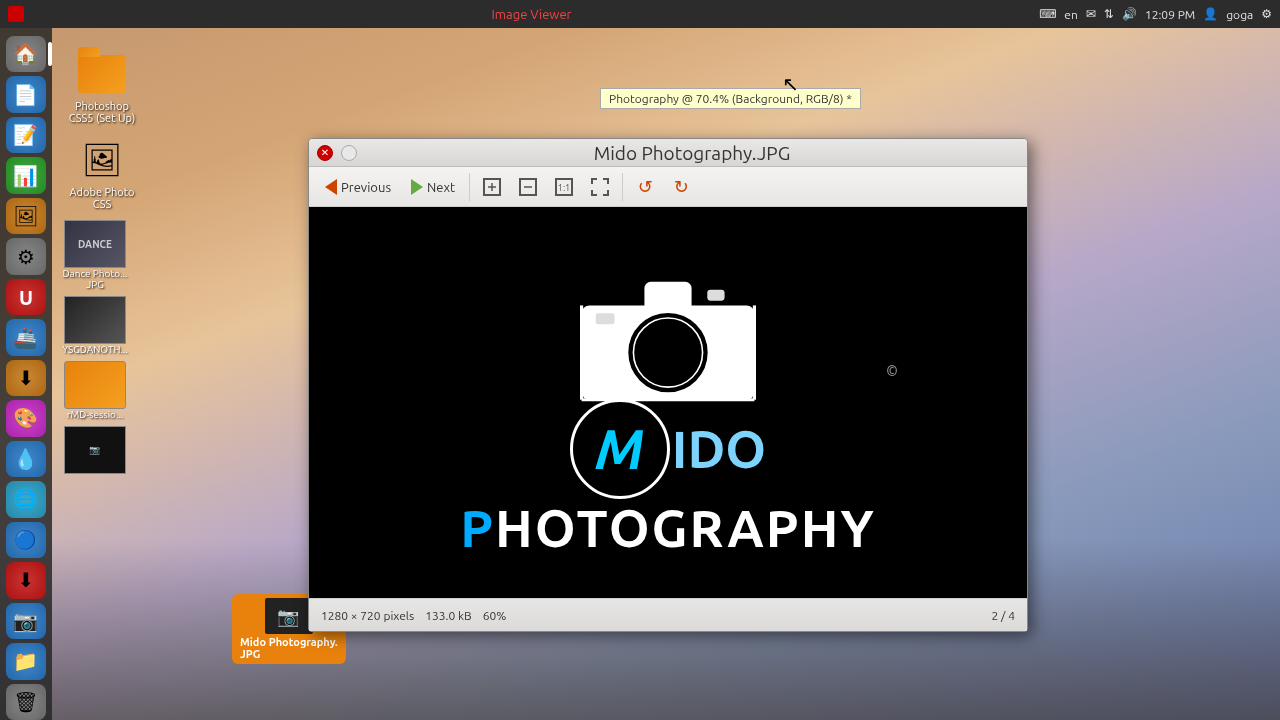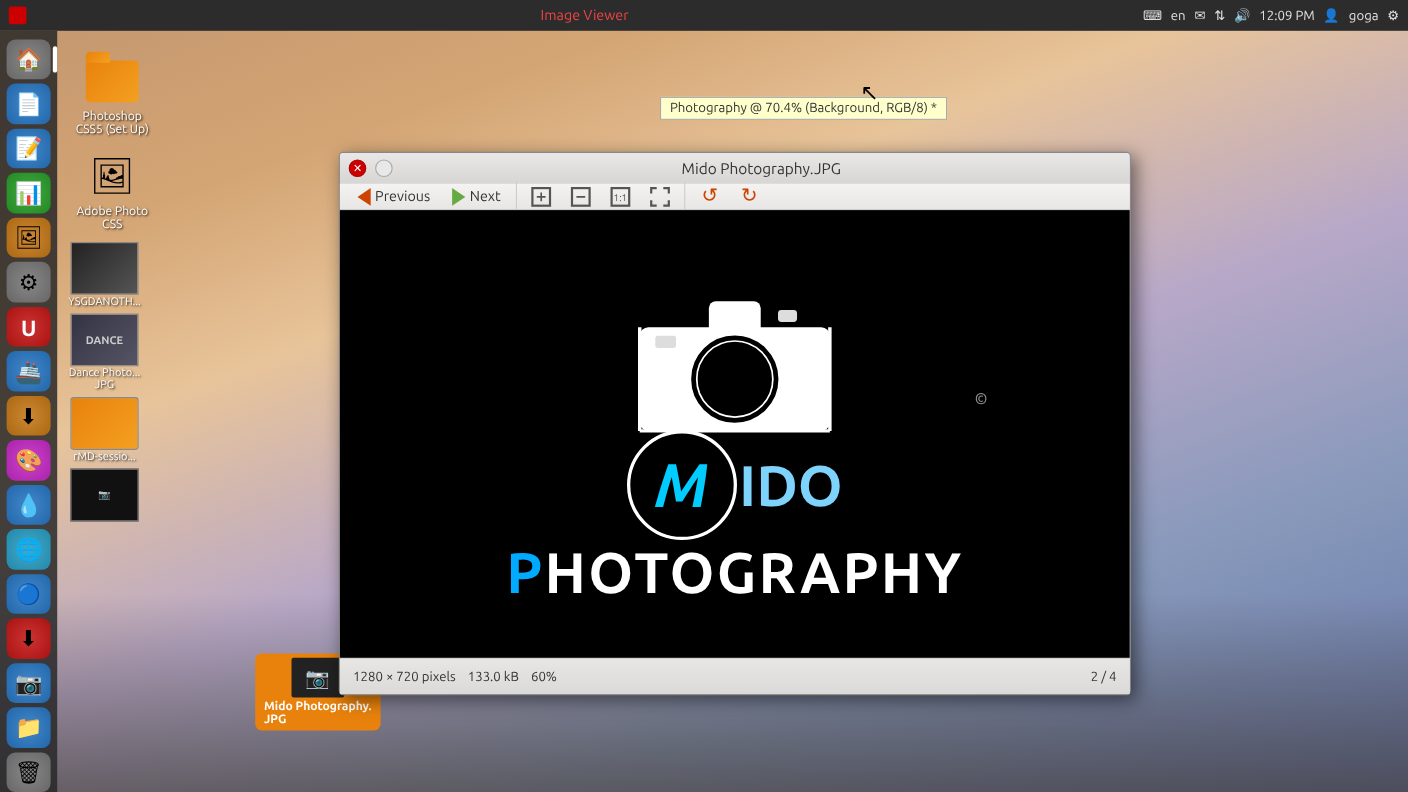--- a/index.html
+++ b/index.html
@@ -266,28 +266,28 @@
       width: 16px;
       height: 16px;
       border-radius: 50%;
       background: #e8e8e8;
       border: 1px solid #aaa;
       cursor: pointer;
     }
     .win-title {
       flex: 1;
       text-align: center;
-      font-size: 14px;
+      font-size: 19px;
       color: #333;
       font-weight: normal;
     }
 
     
     .window-toolbar {
-      height: 24px;
+      height: 40px;
       background: linear-gradient(to bottom, #f5f3f1, #e8e6e4);
       border-bottom: 1px solid #ccc;
       display: flex;
       align-items: center;
       padding: 0 8px;
       gap: 4px;
     }
     .tb-btn {
       display: flex;
       align-items: center;
@@ -524,26 +524,26 @@
       <span class="icon-label">Photoshop CSS5 (Set Up)</span>
     </div>
     <div class="desktop-icon">
       <div class="icon-img" style="font-size:32px;">🖼</div>
       <span class="icon-label">Adobe Photo CSS</span>
     </div>
   </div>
 
   <div class="thumbnails">
     <div class="thumb-item">
+      <div class="thumb-box" style="background:linear-gradient(135deg,#334,#556); display:flex; align-items:center; justify-content:center; color:#ccc; font-size:10px; font-weight:bold;">DANCE</div>
+      <span class="thumb-label">Dance Photo... JPG</span>
+    </div>
+    <div class="thumb-item">
       <div class="thumb-box" style="background:linear-gradient(135deg,#222,#555);"></div>
       <span class="thumb-label">YSGDANOTH...</span>
-    </div>
-    <div class="thumb-item">
-      <div class="thumb-box" style="background:linear-gradient(135deg,#334,#556); display:flex; align-items:center; justify-content:center; color:#ccc; font-size:10px; font-weight:bold;">DANCE</div>
-      <span class="thumb-label">Dance Photo... JPG</span>
     </div>
     <div class="thumb-item">
       <div class="thumb-box" style="background:linear-gradient(135deg,#e8820c,#f4a020); border-radius:3px;"></div>
       <span class="thumb-label">rMD-sessio...</span>
     </div>
     <div class="thumb-item">
       <div class="thumb-box" style="background:#111; color:#fff; font-size:9px;">📷</div>
     </div>
   </div>
 

